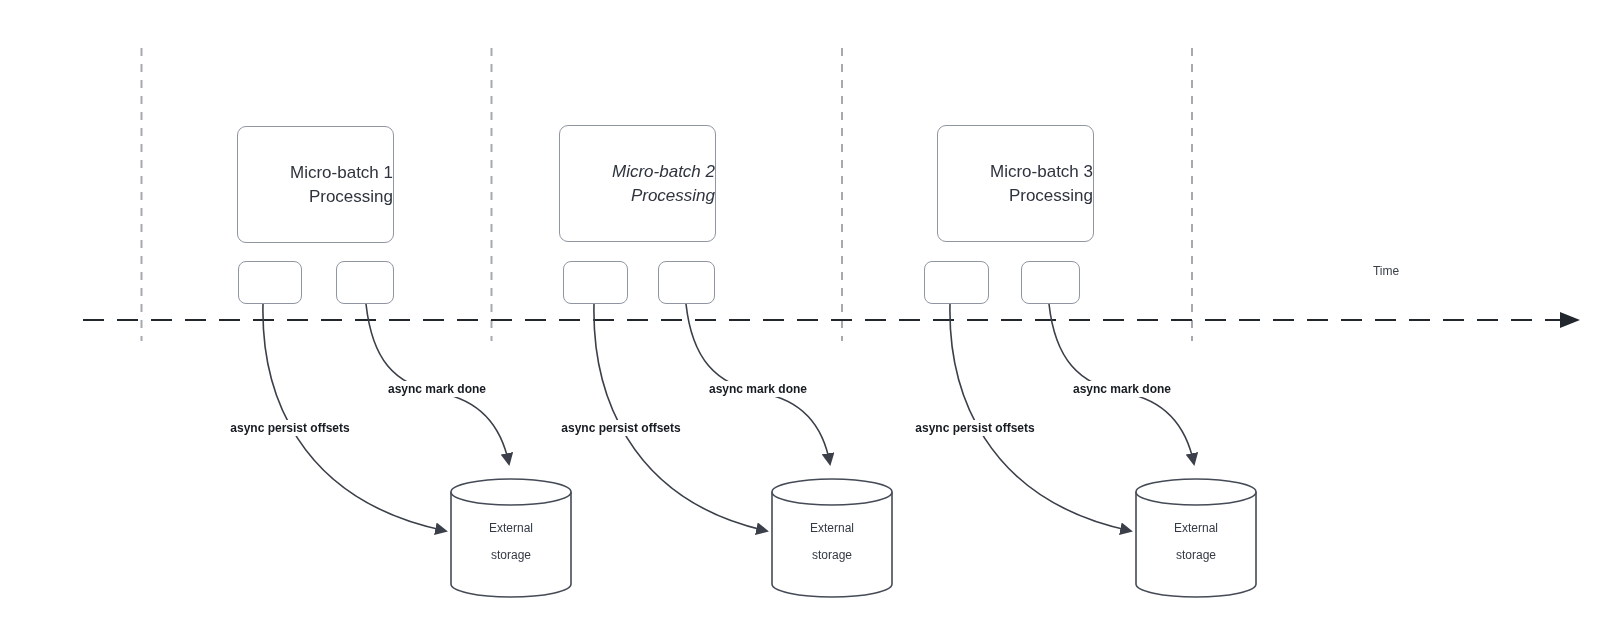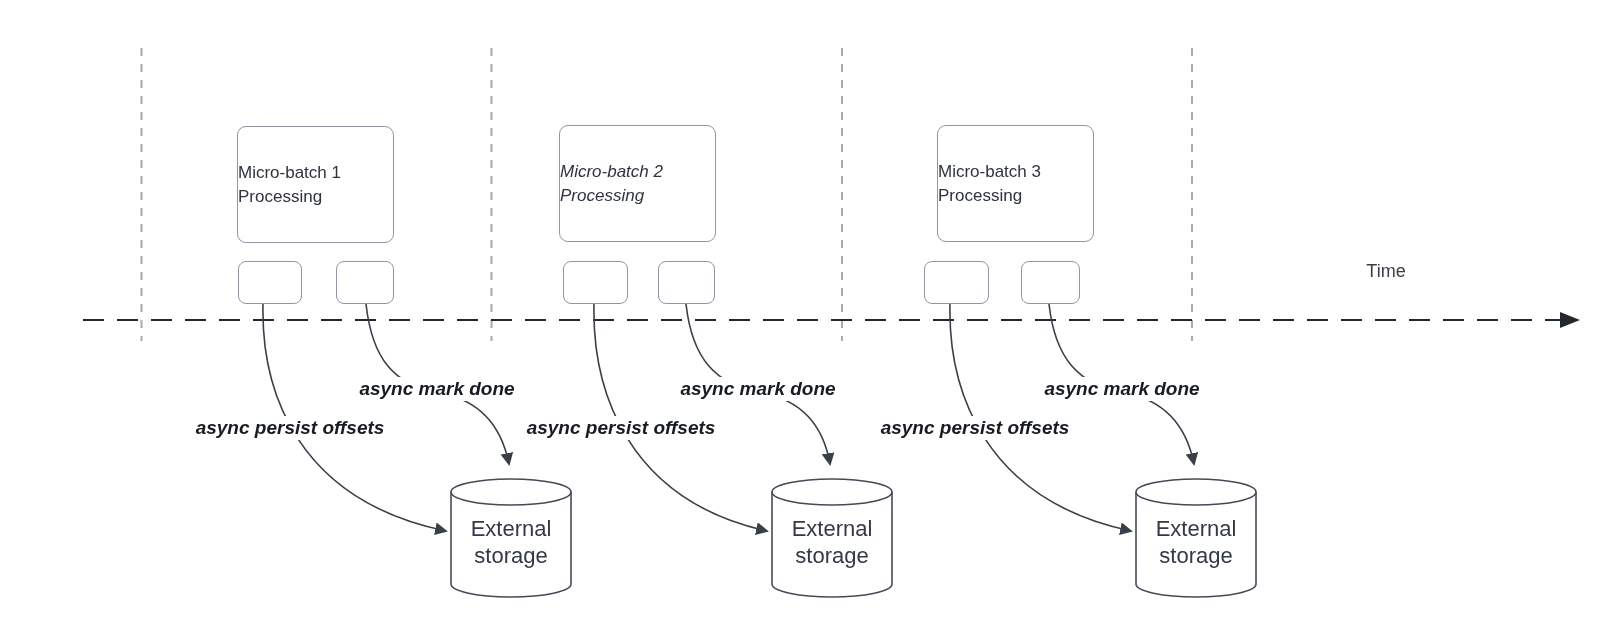--- a/index.html
+++ b/index.html
@@ -22,60 +22,59 @@
   }
   .batch {
     position: absolute;
     width: 157px;
     height: 117px;
     border: 1.5px solid #9096a1;
     border-radius: 9px;
     background: #ffffff;
     display: flex;
     flex-direction: column;
-    align-items: flex-start;
+    align-items: flex-end;
     justify-content: center;
     font-size: 17px;
     line-height: 24px;
     color: #2e333d;
     text-align: center;
     box-sizing: border-box;
   }
   .task {
     position: absolute;
     height: 43px;
     border: 1.5px solid #9096a1;
     border-radius: 8px;
     background: #ffffff;
     box-sizing: border-box;
   }
   .arrow-label {
     position: absolute;
     transform: translate(-50%, -50%);
-    font-size: 19px;
+    font-size: 12px;
     font-weight: bold;
     color: #171b22;
     background: #ffffff;
     padding: 1px 4px;
     white-space: nowrap;
-    font-style: italic;
   }
   .storage-label {
     position: absolute;
     width: 120px;
     top: 515px;
     text-align: center;
-    font-size: 22px;
+    font-size: 12px;
     line-height: 27px;
     color: #333945;
   }
   .time-label {
     position: absolute;
     transform: translate(-50%, -50%);
-    font-size: 18px;
+    font-size: 12px;
     color: #3a404a;
     white-space: nowrap;
   }
 </style>
 </head>
 <body>
 
 <div class="canvas">
 
   <svg class="layer" width="1600" height="642" viewBox="0 0 1600 642">

